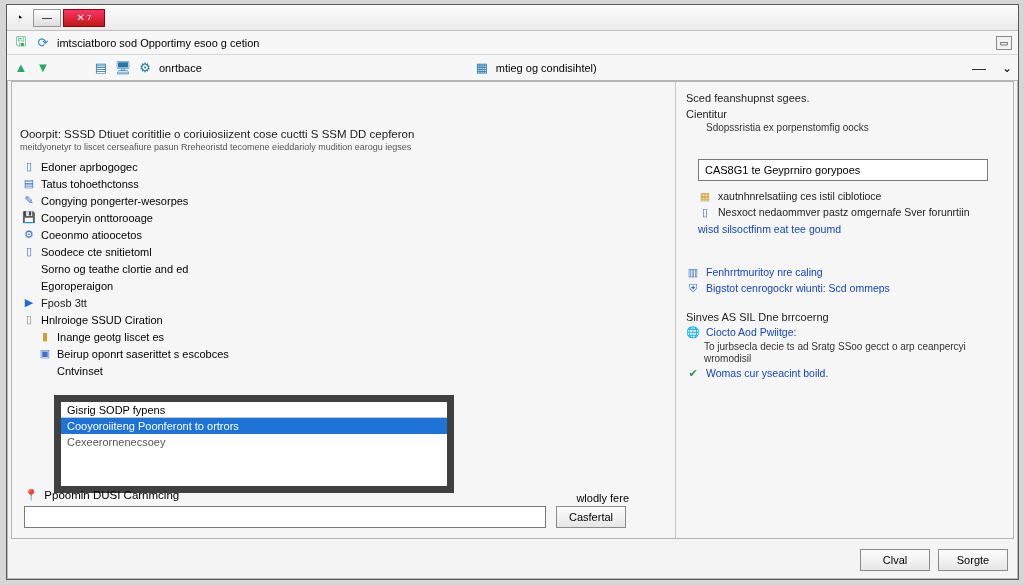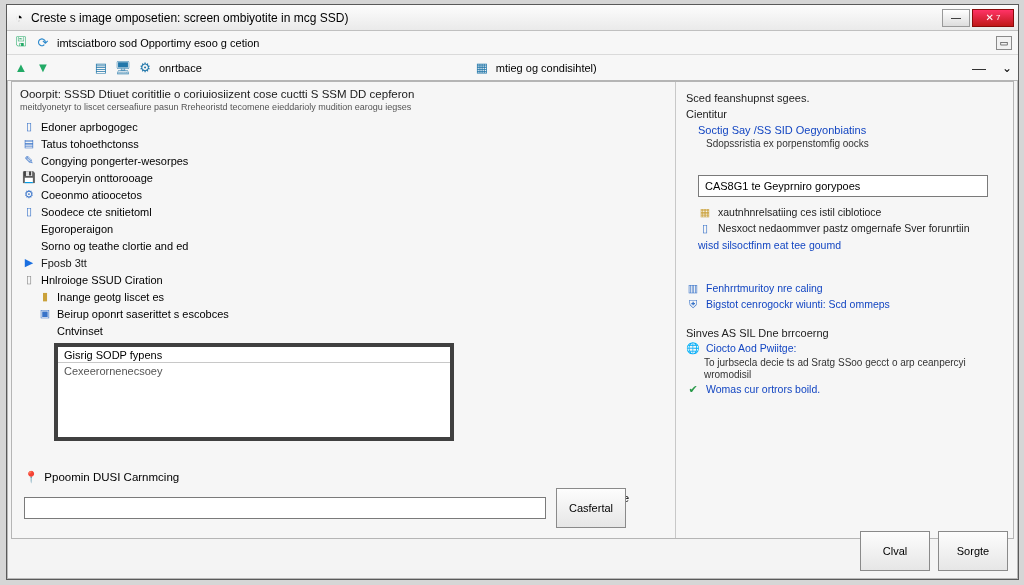--- a/index.html
+++ b/index.html
@@ -18,59 +18,58 @@
 .toolbar { height: 24px; display: flex; align-items: center; padding: 0 6px; font-size: 11px; gap: 6px; background: #f7f7f7; border-bottom: 1px solid #dadada; }
 .toolbar .ticon { width: 16px; height: 16px; display: inline-flex; align-items: center; justify-content: center; font-size: 13px; }
 .toolbar .spacer { flex: 1; }
 .toolbar .sq { width: 16px; height: 14px; border: 1px solid #8a8a8a; background: #f2f2f2; font-size: 9px; display:inline-flex; align-items:center; justify-content:center; }
 
 
 .content { position: absolute; left: 4px; top: 76px; right: 4px; bottom: 40px; border: 1px solid #b5b5b5; background: #f6f6f6; display: flex; }
 .left-pane { flex: 1; padding: 6px 8px; position: relative; overflow: hidden; }
 .right-pane { width: 338px; border-left: 1px solid #c8c8c8; padding: 6px 10px; }
 
-.section-title { font-size: 11.5px; color: #1a1a1a; margin-bottom: 2px; }
+.section-title { font-size: 11.5px; color: #1a1a1a; margin-bottom: 2px; margin-top: 40px; }
 .section-sub { font-size: 9px; color: #555; margin-bottom: 6px; }
 
 .tree { font-size: 11px; }
 .tree .row { display: flex; align-items: center; height: 17px; gap: 5px; padding-left: 2px; }
 .tree .row.l1 { padding-left: 18px; }
 .tree .ic { width: 14px; height: 14px; display: inline-flex; align-items: center; justify-content: center; font-size: 11px; }
 .tree .lbl { white-space: nowrap; }
 
-.list-box { margin: 4px 0 0 34px; width: 400px; height: 98px; border: 4px solid #404040; background: #fff; font-size: 11px; text-align: right; }
+.list-box { margin: 16px 0 0 34px; width: 400px; height: 98px; border: 7px solid #404040; background: #fff; font-size: 11px; text-align: right; }
 .list-box .hdr { height: 16px; border-bottom: 1px solid #c8c8c8; padding: 0 6px; display:flex; align-items:center; }
 .list-box .item { height: 16px; padding: 0 6px; display:flex; align-items:center; }
 .list-box .item.sel { background: #1e74d6; color: #fff; }
 
 .bottom-group { position: absolute; left: 12px; bottom: 10px; width: 602px; }
 .field-label { font-size: 11.5px; display:flex; align-items:center; gap:6px; margin-bottom: 4px; }
 .bottom-row { display:flex; gap: 10px; align-items:center; }
 .text-input { flex:1; height: 22px; border: 1px solid #7a7a7a; background: #fff; }
-.btn { height: 40px; min-width: 70px; padding: 0 10px; border: 1px solid #8a8a8a; background: linear-gradient(#fdfdfd,#e6e6e6); font-size: 11px; display:inline-flex; align-items:center; justify-content:center; }
+.btn { height: 22px; min-width: 70px; padding: 0 10px; border: 1px solid #8a8a8a; background: linear-gradient(#fdfdfd,#e6e6e6); font-size: 11px; display:inline-flex; align-items:center; justify-content:center; }
 .wool-label { position:absolute; right: 46px; bottom: 34px; font-size: 11px; }
 
 
 .rp-title { font-size: 11px; margin: 4px 0 2px; color: #222; }
 .rp-link { font-size: 11px; color: #1346c2; margin: 4px 0 2px; }
 .rp-text { font-size: 10.5px; color: #222; margin: 2px 0; display:flex; align-items:center; gap:6px; }
 .rp-input { width: 290px; height: 22px; border: 1px solid #7a7a7a; background: #fff; font-size: 11px; padding: 0 6px; margin: 4px 0 6px; }
 .rp-smallicon { width:14px; height:14px; display:inline-flex; align-items:center; justify-content:center; font-size:11px; }
 
 
 .footer { position:absolute; right: 10px; bottom: 8px; display:flex; gap: 8px; }
 </style>
 </head>
 <body>
 
 <div class="window">
 
   <div class="titlebar">
     <span class="glyph">◔</span>
-    <span class="title-text">Creste s image omposetien: screen ombiyotite in mcg SSD)</span>
     <span class="win-btn">—</span>
     <span class="win-btn close">✕<span style="font-size:8px;margin-left:2px;">7</span></span>
   </div>
 
   <div class="toolbar">
     <span class="ticon" style="color:#2a6">🖫</span>
     <span class="ticon" style="color:#2a88cc">⟳</span>
     <span>imtsciatboro sod Opportimy esoo g cetion</span>
     <span class="spacer"></span>
     <span class="sq">▭</span>
@@ -118,25 +117,25 @@
         <div class="row">
             <span class="ic" style="color:#3873c9">⚙</span>
             <span class="lbl">Coeonmo atioocetos</span>
           </div>
         <div class="row">
             <span class="ic" style="color:#3873c9">▯</span>
             <span class="lbl">Soodece cte snitietoml</span>
           </div>
         <div class="row">
             <span class="ic"></span>
+            <span class="lbl">Sorno og teathe clortie and ed</span>
+          </div>
+        <div class="row">
+            <span class="ic"></span>
             <span class="lbl">Egoroperaigon</span>
-          </div>
-        <div class="row">
-            <span class="ic"></span>
-            <span class="lbl">Sorno og teathe clortie and ed</span>
           </div>
         <div class="row">
             <span class="ic" style="color:#1a6fe0">▶</span>
             <span class="lbl" style="color:#1a1a1a">Fposb 3tt</span>
           </div>
         <div class="row">
             <span class="ic" style="color:#888">▯</span>
             <span class="lbl">Hnlroioge SSUD Ciration</span>
           </div>
         <div class="row l1">
@@ -148,41 +147,41 @@
             <span class="lbl">Beirup oponrt saserittet s escobces</span>
           </div>
         <div class="row l1">
             <span class="ic"></span>
             <span class="lbl">Cntvinset</span>
           </div>
       </div>
 
       <div class="list-box">
         <div class="hdr">Gisrig SODP fypens</div>
+        <div class="item sel">Cooyoroiiteng   Poonferont  to ortrors</div>
         <div class="item" style="color:#555">Cexeerornenecsoey</div>
       </div>
 
       <div class="wool-label">wlodly fere</div>
 
       <div class="bottom-group">
         <div class="field-label">
           <span class="ic" style="color:#2a9a4a">📍</span>
           <span>Ppoomin DUSI Carnmcing</span>
         </div>
         <div class="bottom-row">
           <input class="text-input" style="">
           <button class="btn">Casfertal</button>
         </div>
       </div>
     </div>
 
     <div class="right-pane">
       <div class="rp-title">Sced feanshupnst sgees.</div>
       <div class="rp-title">Cientitur</div>
-      <div class="rp-link" style="margin-left:12px;">Soctig Say /SS SID Oegyonbiatins</div>
       <div class="rp-text" style="margin-left:20px;color:#333;font-size:10px;">Sdopssristia ex porpenstomfig oocks</div>
       <input class="rp-input" style="margin-left: 12px; margin-top: 24px;" value="CAS8G1 te Geyprniro gorypoes">
       <div class="rp-text" style="margin-left:12px;">
           <span class="rp-smallicon" style="color:#caa13a">▦</span>
           <span>xautnhnrelsatiing ces istil ciblotioce</span>
         </div>
       <div class="rp-text" style="margin-left:12px;">
           <span class="rp-smallicon" style="color:#3873c9">▯</span>
           <span>Nesxoct nedaommver pastz omgernafe Sver forunrtiin</span>
         </div>
@@ -202,21 +201,21 @@
       <div class="rp-title">Sinves AS SIL Dne brrcoerng</div>
       <div class="rp-text" style="color:#1346c2">
           <span class="rp-smallicon" style="color:#1390c9">🌐</span>
           <span>Ciocto Aod Pwiitge:</span>
         </div>
       <div class="rp-text" style="margin-left:18px;color:#333;font-size:10px;line-height:1.15;">
           <span>To jurbsecla decie ts ad Sratg SSoo gecct o arp ceanpercyi wromodisil</span>
         </div>
       <div class="rp-text" style="color:#1346c2">
           <span class="rp-smallicon" style="color:#2a9a4a">✔</span>
-          <span>Womas cur ortrors boild.</span>
+          <span>Womas cur yseacint boild.</span>
         </div>
     </div>
   </div>
 
   <div class="footer">
     <button class="btn">Clval</button>
     <button class="btn">Sorgte</button>
   </div>
 
 </div>

